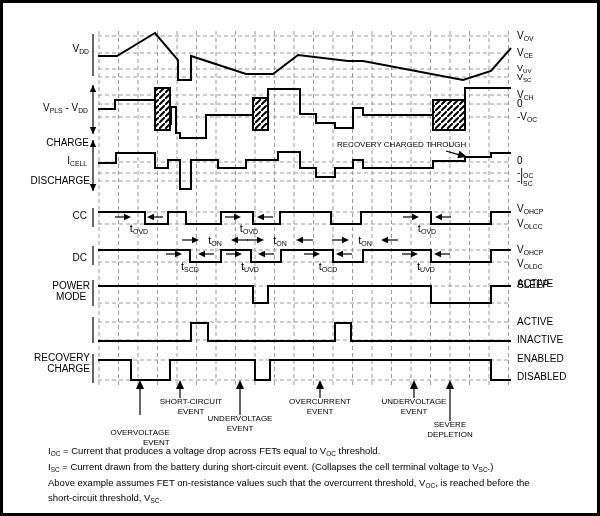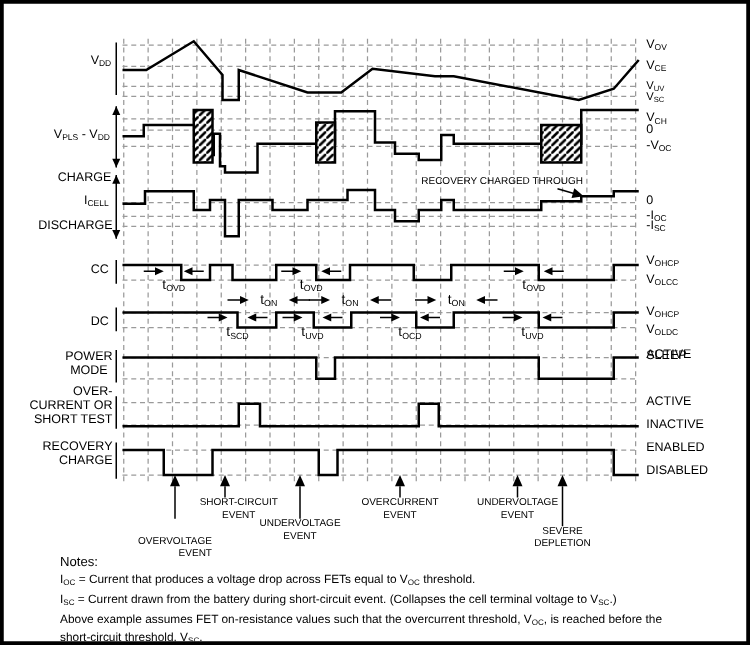--- a/index.html
+++ b/index.html
@@ -222,25 +222,20 @@
       <div class="lbl" style="top: 207px; font-size: 10px; right: 516px; text-align: right;">
         <div>CC</div>
       </div>
       <div class="lbl" style="top: 249px; font-size: 10px; right: 516px; text-align: right;">
         <div>DC</div>
       </div>
       <div class="lbl" style="top: 277px; font-size: 10px; right: 513px; text-align: center;">
         <div>POWER</div>
         <div>MODE</div>
       </div>
-      <div class="lbl" style="top: 305px; font-size: 10px; right: 513px; text-align: right;">
-        <div>OVER-</div>
-        <div>CURRENT OR</div>
-        <div>SHORT TEST</div>
-      </div>
       <div class="lbl" style="top: 349px; font-size: 10px; right: 513px; text-align: right;">
         <div>RECOVERY</div>
         <div>CHARGE</div>
       </div>
       <div class="lbl" style="top: 27px; font-size: 10px; left: 514px; text-align: left;">
         <div>V<span class="sub">OV</span></div>
       </div>
       <div class="lbl" style="top: 44px; font-size: 10px; left: 514px; text-align: left;">
         <div>V<span class="sub">CE</span></div>
       </div>
@@ -294,19 +289,18 @@
       </div>
       <div class="lbl" style="top: 350px; font-size: 10px; left: 514px; text-align: left;">
         <div>ENABLED</div>
       </div>
       <div class="lbl" style="top: 368px; font-size: 10px; left: 514px; text-align: right;">
         <div>DISABLED</div>
       </div>
     </div>
 
   <div class="notes">
-    <div class="notes-heading">Notes:</div>
     <div>I<span class="sub">OC</span> = Current that produces a voltage drop across FETs equal to V<span class="sub">OC</span> threshold.</div>
     <div>I<span class="sub">SC</span> = Current drawn from the battery during short-circuit event. (Collapses the cell terminal voltage to V<span class="sub">SC</span>.)</div>
     <div>Above example assumes FET on-resistance values such that the overcurrent threshold, V<span class="sub">OC</span>, is reached before the</div>
     <div>short-circuit threshold, V<span class="sub">SC</span>.</div>
   </div>
 </div>
 
 </body></html>

